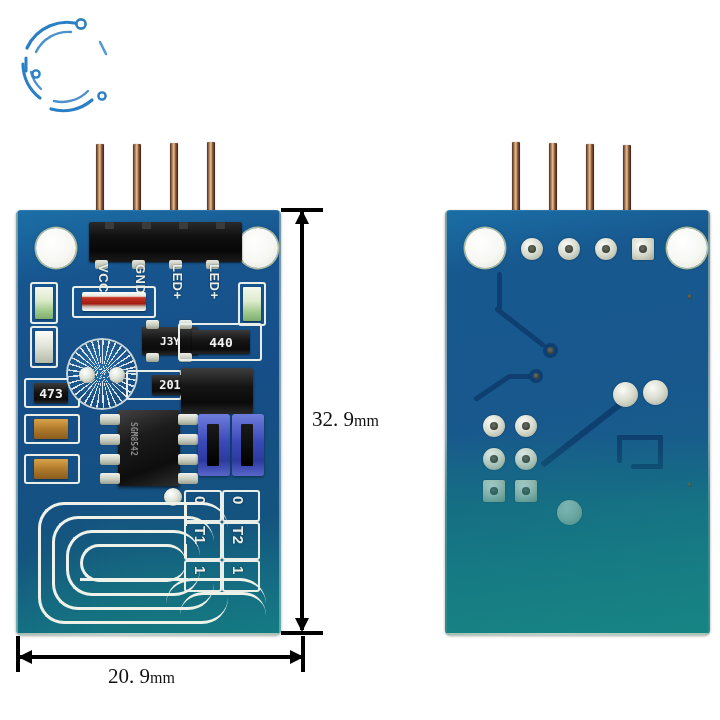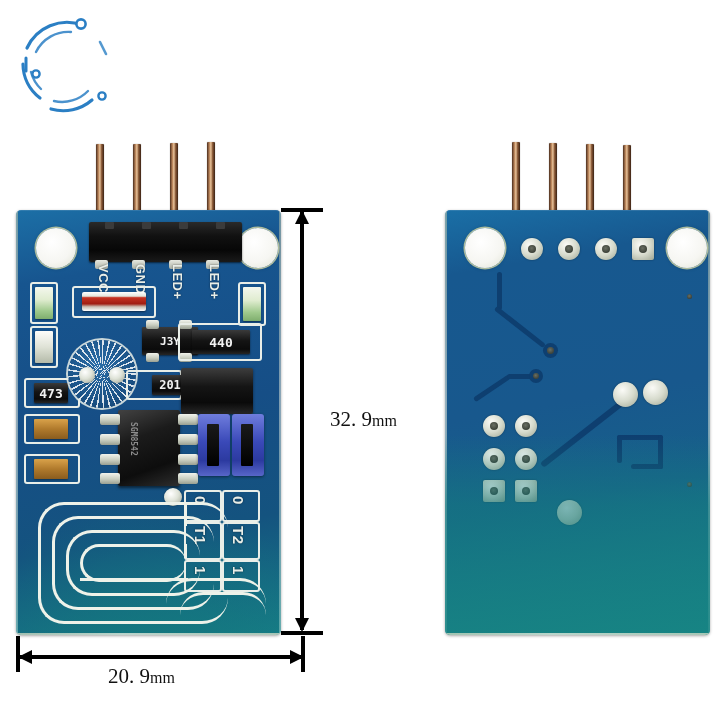--- a/index.html
+++ b/index.html
@@ -392,21 +392,21 @@
 
     <div class="btint" style="height:200px;"></div>
   </div>
 
   <div>
     <div class="dimline" style="left:281px;top:208px;width:42px;height:4px;"></div>
     <div class="dimline" style="left:281px;top:631px;width:42px;height:4px;"></div>
     <div class="dimline" style="left:300px;top:212px;width:4px;height:418px;"></div>
     <div class="arrow arrow-up" style="left:295px;top:210px;"></div>
     <div class="arrow arrow-down" style="left:295px;top:618px;"></div>
-    <div class="dimtext" style="left:330px;top:407px;">
+    <div class="dimtext" style="left:312px;top:407px;">
       <span>32. 9</span><span class="unit">mm</span>
     </div>
   </div>
 
   <div>
     <div class="dimline" style="left:16px;top:636px;width:4px;height:36px;"></div>
     <div class="dimline" style="left:301px;top:636px;width:4px;height:36px;"></div>
     <div class="dimline" style="left:20px;top:655px;width:282px;height:4px;"></div>
     <div class="arrow arrow-left" style="left:18px;top:650px;"></div>
     <div class="arrow arrow-right" style="left:290px;top:650px;"></div>

